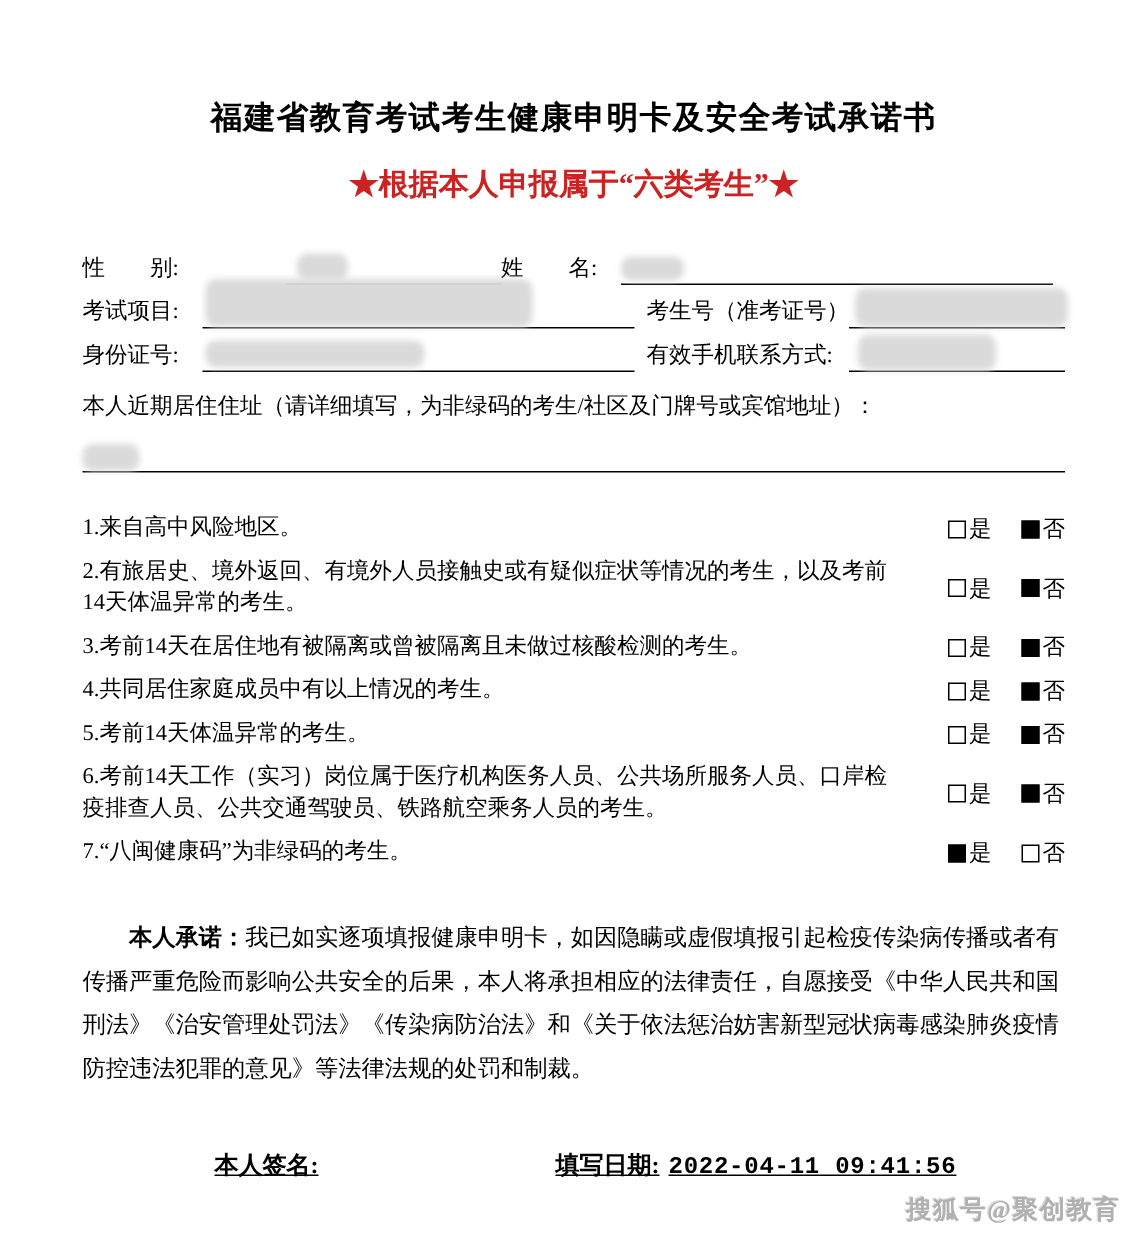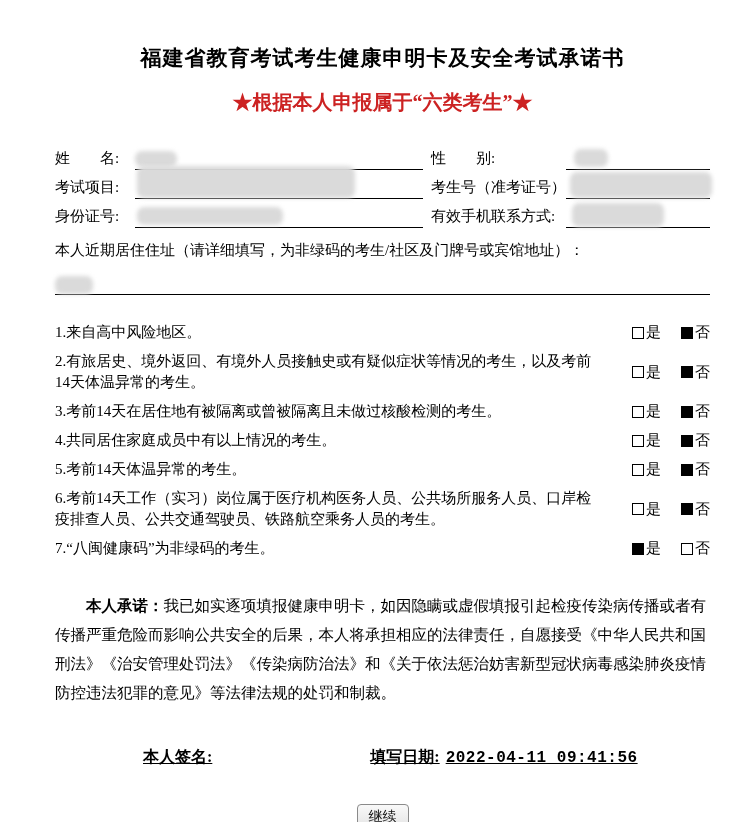--- a/index.html
+++ b/index.html
@@ -5,21 +5,21 @@
   html,body{margin:0;padding:0;background:#fff;}
   body{
     font-family:"Liberation Serif","DejaVu Serif",serif;
     color:#000;
     width:755px;height:822px;
     position:relative;overflow:hidden;
   }
   .page{
     position:relative;
     width:755px;height:822px;
-    padding:44px 45px 0 55px;
+    padding:64px 45px 0 55px;
     box-sizing:border-box;
   }
   
   .title{
     text-align:center;
     font-size:21px;
     font-weight:bold;
     letter-spacing:1px;
     margin:0;
   }
@@ -151,30 +151,30 @@
 </head>
 <body>
 
 <div class="page">
 
   <h1 class="title">福建省教育考试考生健康申明卡及安全考试承诺书</h1>
   <div class="subtitle">★根据本人申报属于“六类考生”★</div>
 
   <div class="form-grid">
     <div class="frow">
+      <div class="fcell right">
+        <span class="flabel">性　　别:</span>
+        <span class="fvalue">
+            <span class="redact r-gender"></span>
+          </span>
+      </div>
       <div class="fcell left">
         <span class="flabel">姓　　名:</span>
         <span class="fvalue">
             <span class="redact r-name"></span>
-          </span>
-      </div>
-      <div class="fcell right">
-        <span class="flabel">性　　别:</span>
-        <span class="fvalue">
-            <span class="redact r-gender"></span>
           </span>
       </div>
     </div>
     <div class="frow">
       <div class="fcell left">
         <span class="flabel">考试项目:</span>
         <span class="fvalue">
             <span class="redact r-exam"></span>
           </span>
       </div>
@@ -313,14 +313,15 @@
     <span class="sign-label">本人签名:</span>
     <span class="date-group">
       <span>填写日期:</span><span class="date-value">2022-04-11 09:41:56</span>
     </span>
   </div>
 
   <div class="button-row">
     <button class="btn-continue">继续</button>
   </div>
 
+  <div class="watermark">搜狐号@聚创教育</div>
 
 </div>
 
 </body></html>

